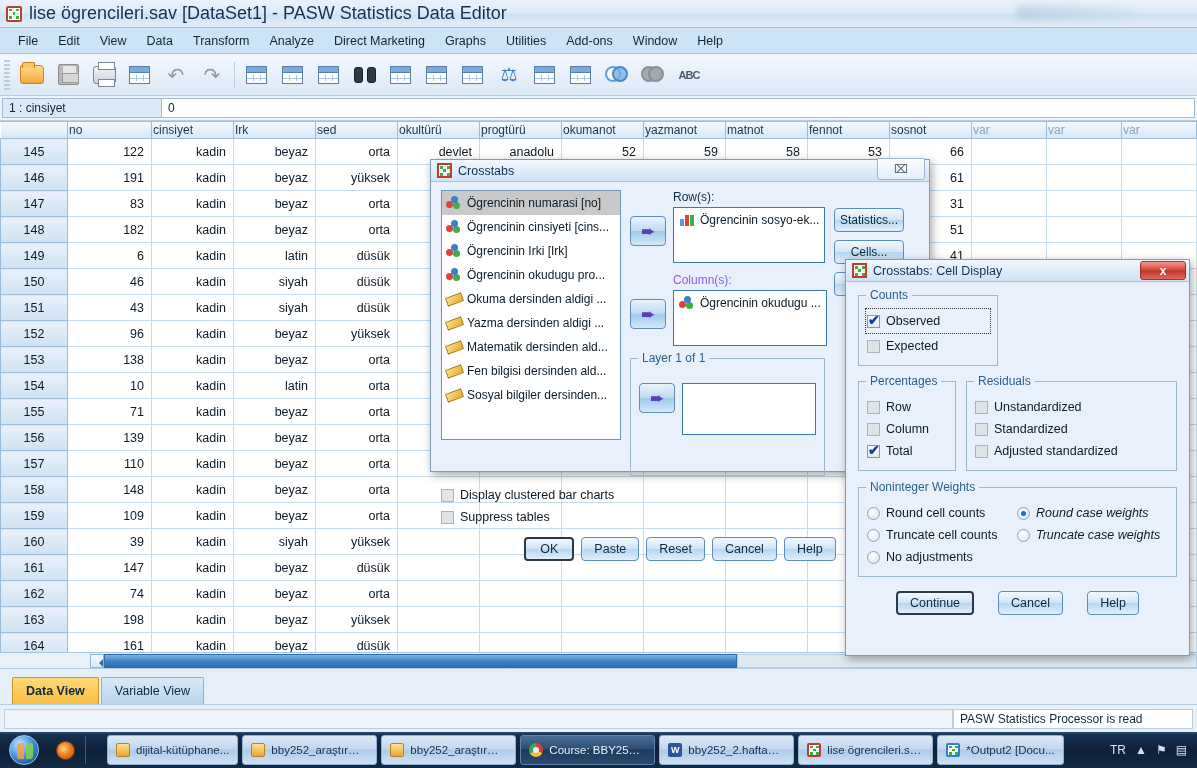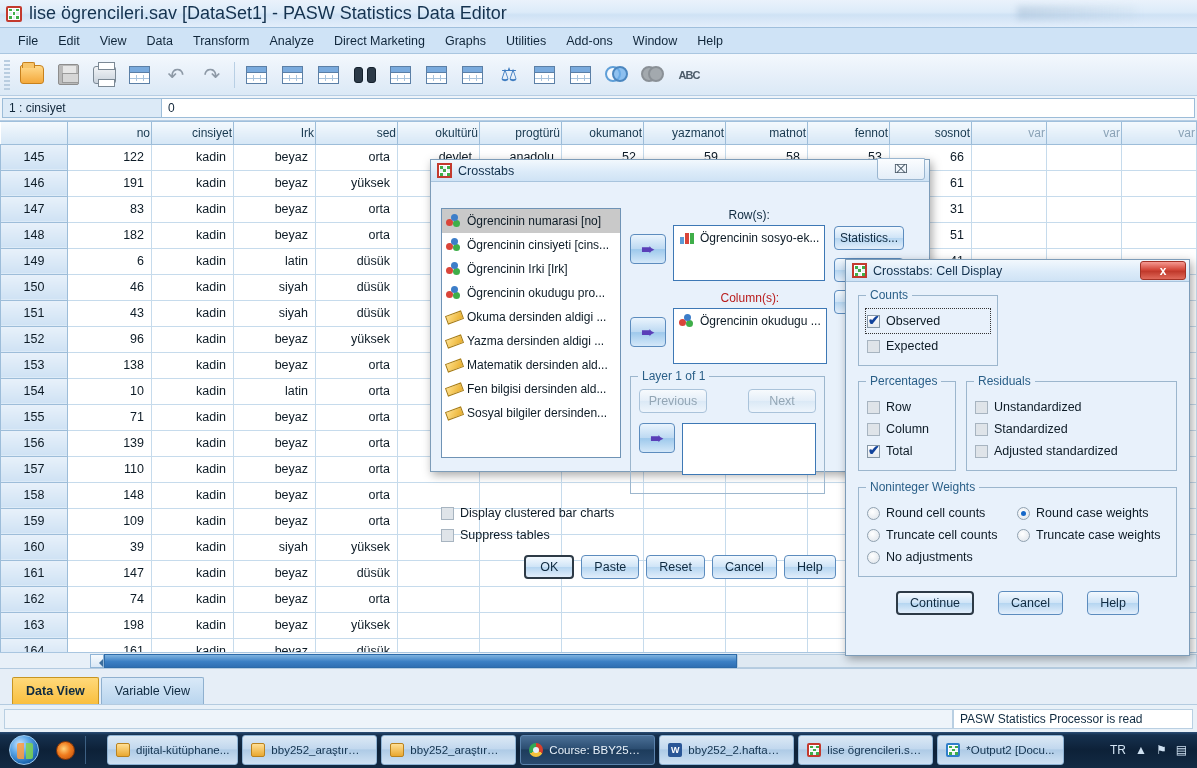--- a/index.html
+++ b/index.html
@@ -92,23 +92,23 @@
   .cellref { width:160px; background:#dceaf7; border:1px solid #9cbcd8; margin:2px 0 2px 2px;
      display:flex;align-items:center; padding-left:6px; font-size:12px; color:#10263a; }
   .cellval { flex:1; background:#fff; border:1px solid #9cbcd8; border-left:0; margin:2px 2px 2px 0;
      display:flex;align-items:center; padding-left:6px; font-size:12px; color:#10263a; }
 
   
   .grid-wrap { position:absolute; left:0; top:121px; width:1197px; height:535px; background:#fff;
      border-top:1px solid #9fbfdc; overflow:hidden; }
   table.grid { border-collapse: collapse; table-layout: fixed; width:1197px; }
   table.grid th {
-     height:22px; font-weight:normal; font-size:12px; color:#17384f;
+     height:16px; font-weight:normal; font-size:12px; color:#17384f;
      background: linear-gradient(to bottom,#f4f9fd,#d6e7f6);
-     border-right:1px solid #9dbdd9; border-bottom:1px solid #9dbdd9; text-align:right;
+     border-right:1px solid #9dbdd9; border-bottom:1px solid #9dbdd9; text-align:left;
   }
   table.grid th.vargray { color:#8ba3b7; }
   table.grid td {
      height:26px; font-size:12.5px; color:#0d1b26; text-align:right; padding-right:7px;
      border-right:1px solid #c6dbec; border-bottom:1px solid #c6dbec; background:#fff;
      white-space:nowrap; overflow:hidden;
   }
   table.grid td.rownum {
      text-align:center; padding:0;
      background: linear-gradient(to bottom,#e8f1fa,#cfe2f4);
@@ -791,21 +791,21 @@
           <i></i>
           <i></i>
           <i></i>
           <i></i>
           <i></i>
           <i></i>
       </div>
       <span class="dtitle">Crosstabs</span>
       <div class="closebtn-gray">⌧</div>
     </div>
-    <div class="dlg-body" style="padding:26px 10px 8px 10px;text-align:center;">
+    <div class="dlg-body" style="padding:8px 10px 8px 10px;">
 
       <div style="display:flex; gap:9px;">
 
         <div class="varlist" id="crosstabs-varlist">
             <div class="varitem sel">
               <span class="vico nominal">
                 <b></b>
                 <b></b>
                 <b></b>
               </span>
@@ -875,40 +875,36 @@
             </div>
           </div>
 
           <div style="display:flex; gap:7px; align-items:flex-start; margin-top:10px;">
             <div style="width:36px; padding-top:26px;">
               <div class="arrowbtn">
                 <span class="ar">➨</span>
               </div>
             </div>
             <div style="flex:1;">
-              <div style="font-size:12px;color:#b91c1c;margin-bottom:3px;">Column(s):</div>
+              <div style="font-size:12px;color:#8b5cf6;margin-bottom:3px;">Column(s):</div>
               <div class="fieldbox" style="height:56px;">
                 <div class="fieldrow">
                   <span class="vico nominal">
                       <b></b>
                       <b></b>
                       <b></b>
                     </span>
                   <span>Ögrencinin okudugu ...</span>
                 </div>
               </div>
             </div>
           </div>
 
           <div class="grpbox" style="margin-top:12px; height:118px;">
             <span class="legend">Layer 1 of 1</span>
-            <div style="display:flex; justify-content:space-between; margin-top:-2px;">
-              <div class="btn disabled" style="width:68px;min-width:0;padding:0;">Previous</div>
-              <div class="btn disabled" style="width:68px;min-width:0;padding:0;">Next</div>
-            </div>
             <div style="display:flex; gap:7px; margin-top:10px;">
               <div class="arrowbtn">
                 <span class="ar">➨</span>
               </div>
               <div class="fieldbox" style="flex:1;height:52px;"></div>
             </div>
           </div>
         </div>
 
         <div style="width:76px; padding-top:18px; display:flex; flex-direction:column; gap:8px;">
@@ -1012,21 +1008,21 @@
             </div>
             <div class="chkrow">
               <span class="radio"></span>
               <span>Truncate cell counts</span>
             </div>
             <div class="chkrow">
               <span class="radio"></span>
               <span>No adjustments</span>
             </div>
           </div>
-          <div style="flex:1;">
+          <div style="flex:1;font-style:italic;">
             <div class="chkrow">
               <span class="radio on"></span>
               <span>Round case weights</span>
             </div>
             <div class="chkrow">
               <span class="radio"></span>
               <span>Truncate case weights</span>
             </div>
           </div>
         </div>

